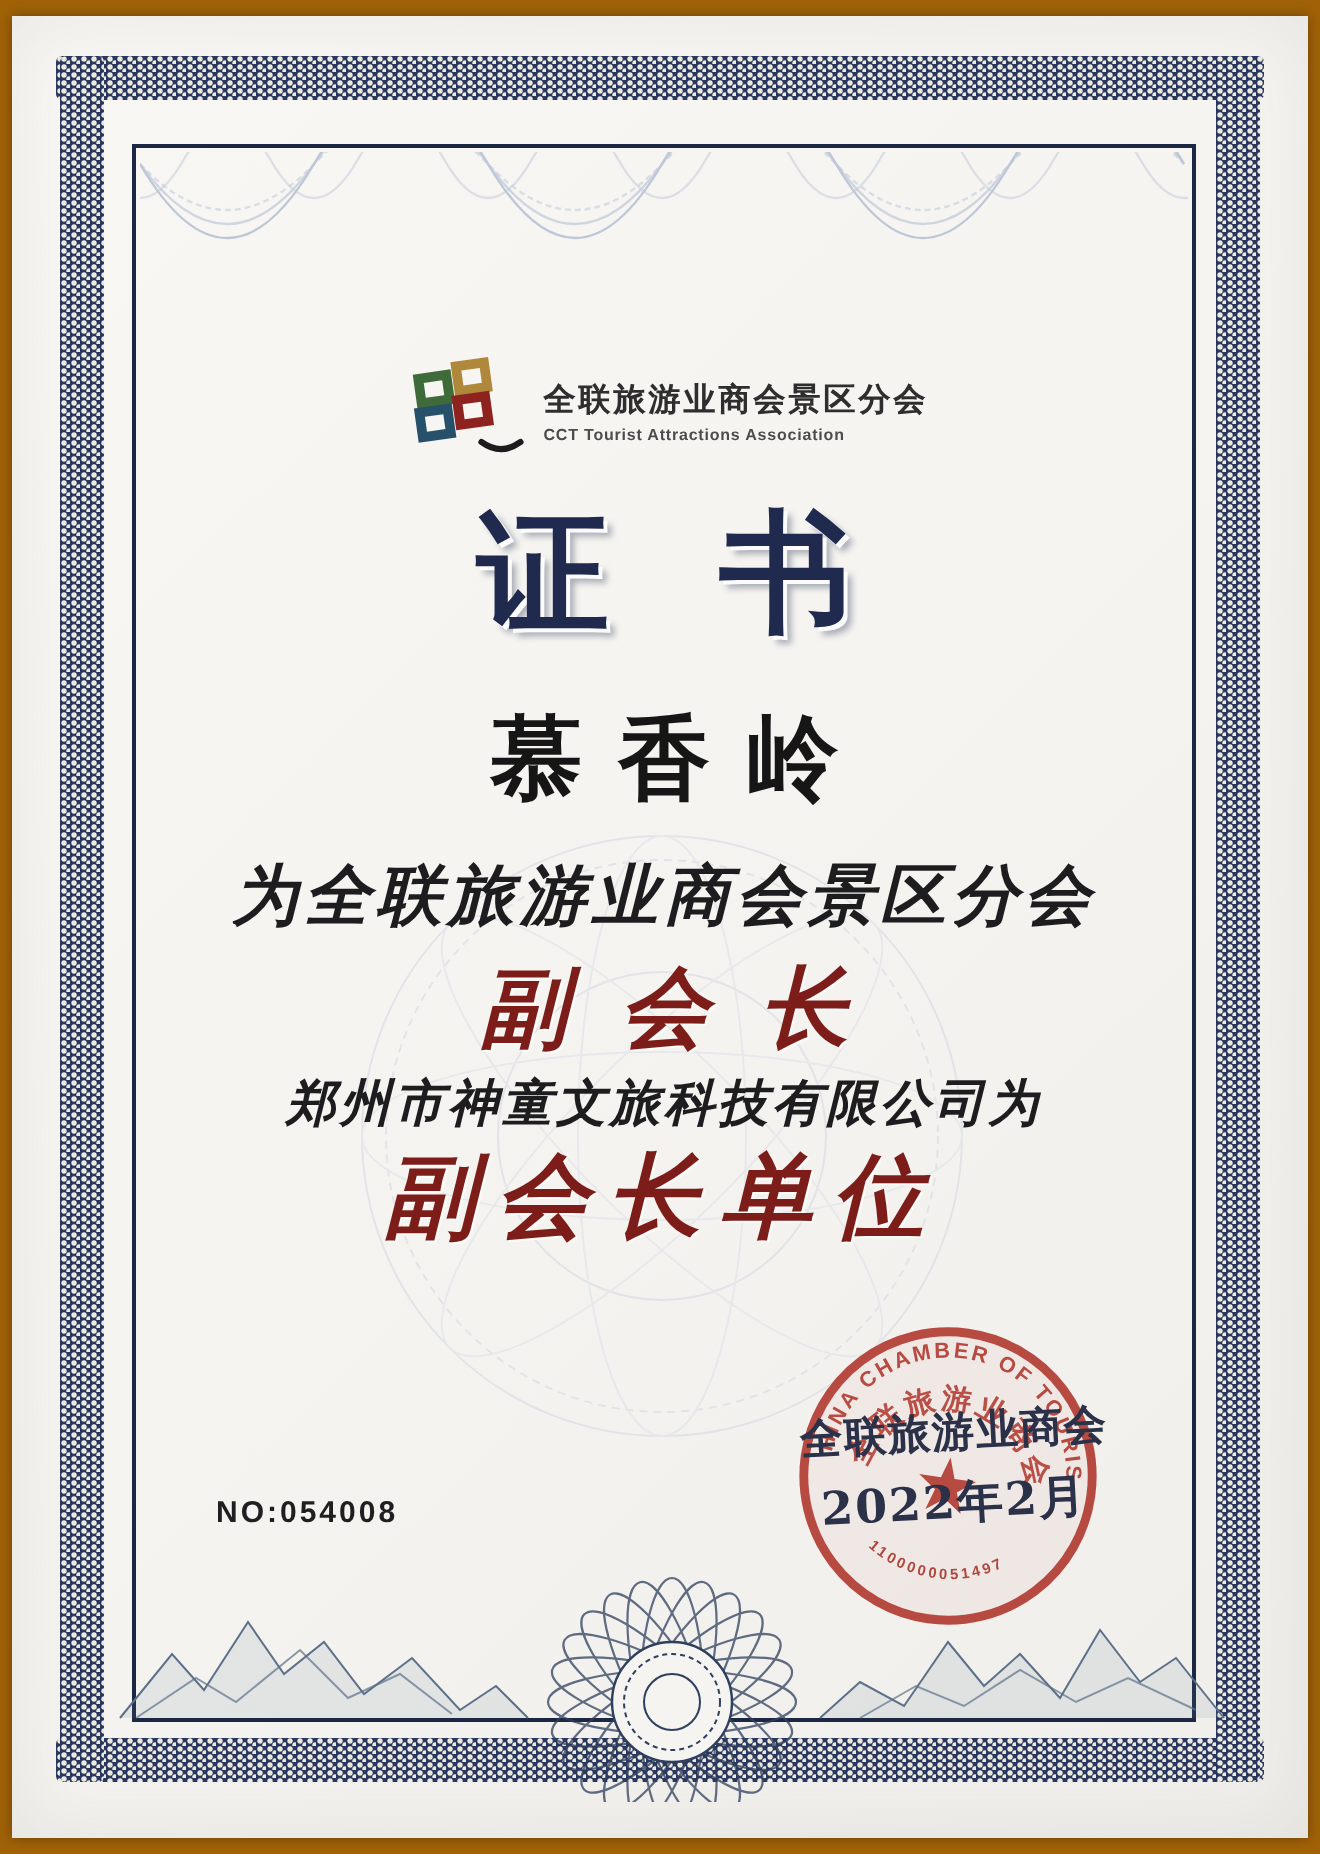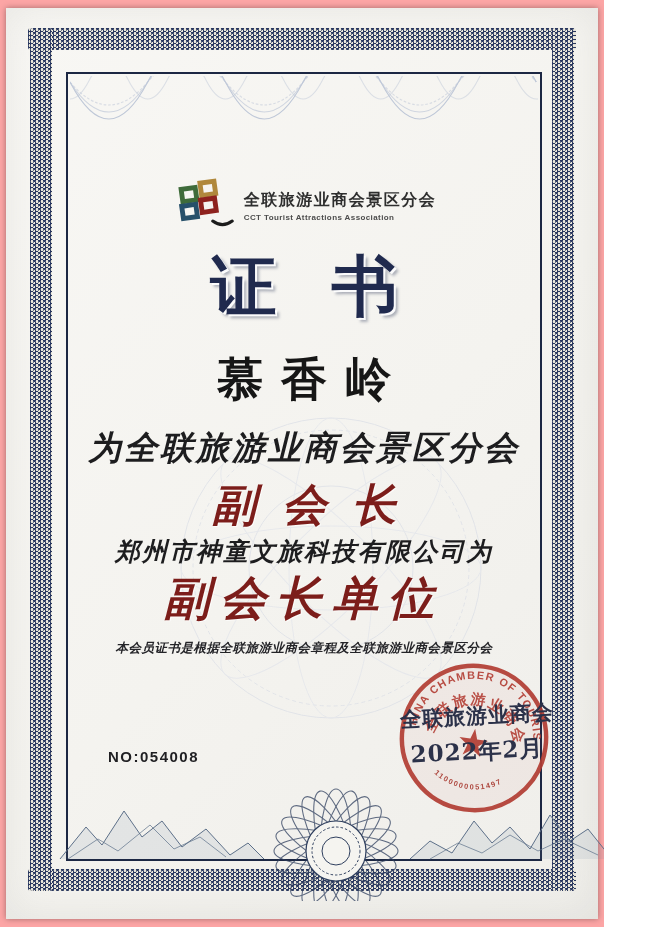--- a/index.html
+++ b/index.html
@@ -1,17 +1,17 @@
 <!DOCTYPE html>
 <html><head>
 <meta charset="utf-8">
 <style>
   html,body{margin:0;padding:0;}
   body{width:660px;height:927px;font-family:"DejaVu Serif", serif;}
-  .photo{position:relative;width:604px;height:927px;background:#fca5a5;overflow:hidden;}
+  .photo{position:relative;width:660px;height:927px;background:#a16207;overflow:hidden;}
   .paper{position:absolute;inset:8px 6px 8px 6px;background:linear-gradient(135deg,#f8f7f4 0%,#f4f3ef 55%,#efeeea 100%);
          box-shadow:0 0 6px rgba(0,0,0,.35), inset 0 0 40px rgba(120,120,115,.12);}
   
   .band-side{position:absolute;background-color:#2a3860;
     background-image:radial-gradient(circle at 2px 1.5px,#ece9dd 1.1px,transparent 1.6px),
                      radial-gradient(circle at 4.5px 3.5px,#ece9dd 1.1px,transparent 1.6px);
     background-size:5px 4px;z-index:1;border-radius:3px;}
   .band-top{left:22px;right:22px;top:20px;height:22px;}
   .band-bottom{left:22px;right:22px;bottom:28px;height:22px;}
   .band-left{left:24px;top:20px;bottom:28px;width:22px;}
@@ -126,21 +126,20 @@
         </div>
       </div>
 
       <div class="title">证书</div>
       <div class="name">慕香岭</div>
       <div class="line1">为全联旅游业商会景区分会</div>
       <div class="post">副会长</div>
       <div class="line2">郑州市神童文旅科技有限公司为</div>
       <div class="post2">副会长单位</div>
       <div class="notes">
-        <div>本会员证书是根据全联旅游业商会章程及全联旅游业商会景区分会</div>
       </div>
     </div>
 
     <svg class="seal" viewBox="0 0 160 160" xmlns="http://www.w3.org/2000/svg">
       <circle cx="80" cy="80" r="73" fill="rgba(190,60,50,0.05)" stroke="#b23d33" stroke-width="4.5"></circle>
       <path id="arcTop" d="M20,80 A60,60 0 0 1 140,80" fill="none"></path>
       <path id="arcInner" d="M38,88 A42,42 0 0 1 122,88" fill="none"></path>
       <path id="arcBottom" d="M22,90 A61,61 0 0 0 138,90" fill="none"></path>
       <text font-family="Liberation Sans, sans-serif" font-size="11" font-weight="bold" fill="#b23d33" letter-spacing="1.4" text-anchor="middle">
         <textPath href="#arcTop" startOffset="50%">CHINA CHAMBER OF TOURISM</textPath>

